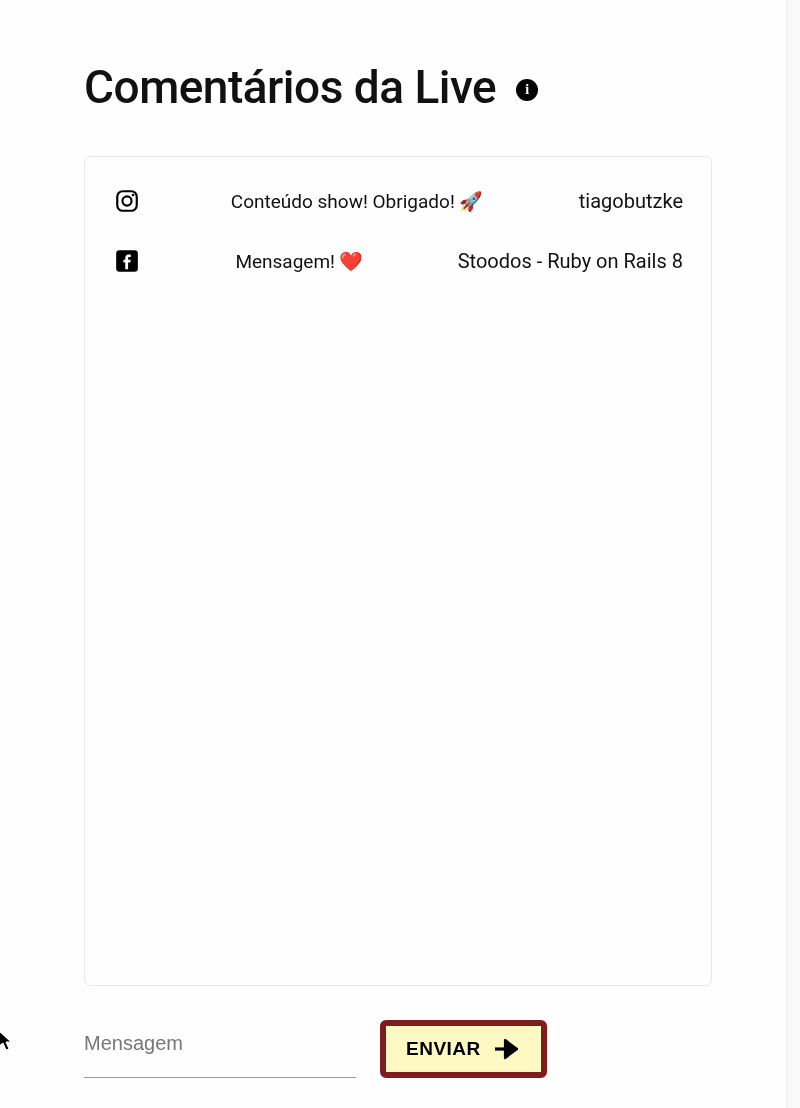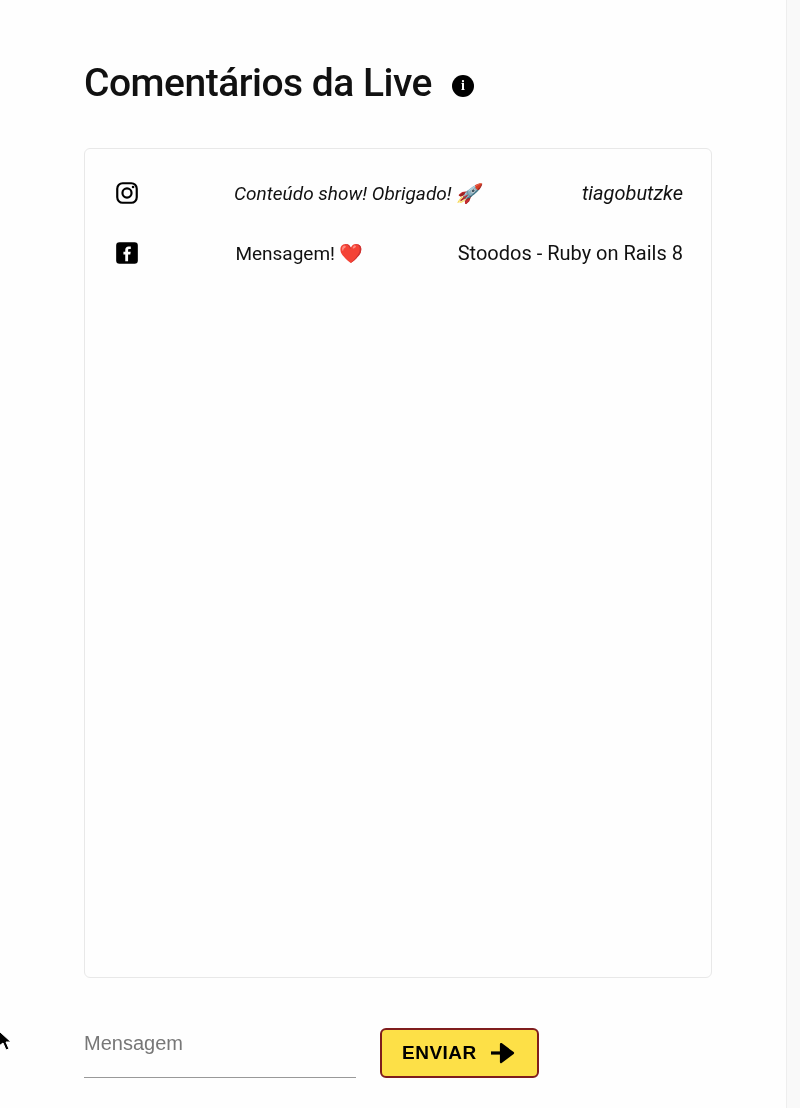--- a/index.html
+++ b/index.html
@@ -17,21 +17,21 @@
     .page {
       padding: 60px 88px 0 84px;
     }
     .header {
       display: flex;
       align-items: center;
       gap: 20px;
       margin-bottom: 42px;
     }
     .title {
-      font-size: 39px;
+      font-size: 46px;
       font-weight: 500;
       color: #111;
       letter-spacing: -0.5px;
     }
     .info-icon {
       width: 22px;
       height: 22px;
       background: #000;
       border-radius: 50%;
       display: flex;
@@ -51,21 +51,20 @@
     }
     .comment-row {
       display: flex;
       align-items: center;
       justify-content: space-between;
       gap: 18px;
       padding: 16px 0;
     }
     .comment-row:first-child {
       padding-top: 6px;
-      font-style: italic;
     }
     .platform-icon {
       width: 28px;
       height: 28px;
       flex-shrink: 0;
       display: flex;
       align-items: center;
       justify-content: center;
     }
     .comment-text {
@@ -99,23 +98,23 @@
       background: transparent;
       outline: none;
     }
     .message-input::placeholder {
       color: #777;
     }
     .send-button {
       display: flex;
       align-items: center;
       gap: 14px;
-      border: 2px solid #7f1d1d;
+      border: 6px solid #7f1d1d;
       border-radius: 6px;
-      background: #fde047;
+      background: #fef9c3;
       padding: 12px 20px;
       font-size: 19px;
       font-weight: 700;
       letter-spacing: 0.5px;
       color: #000;
       cursor: pointer;
     }
     .send-arrow {
       width: 26px;
       height: 22px;

